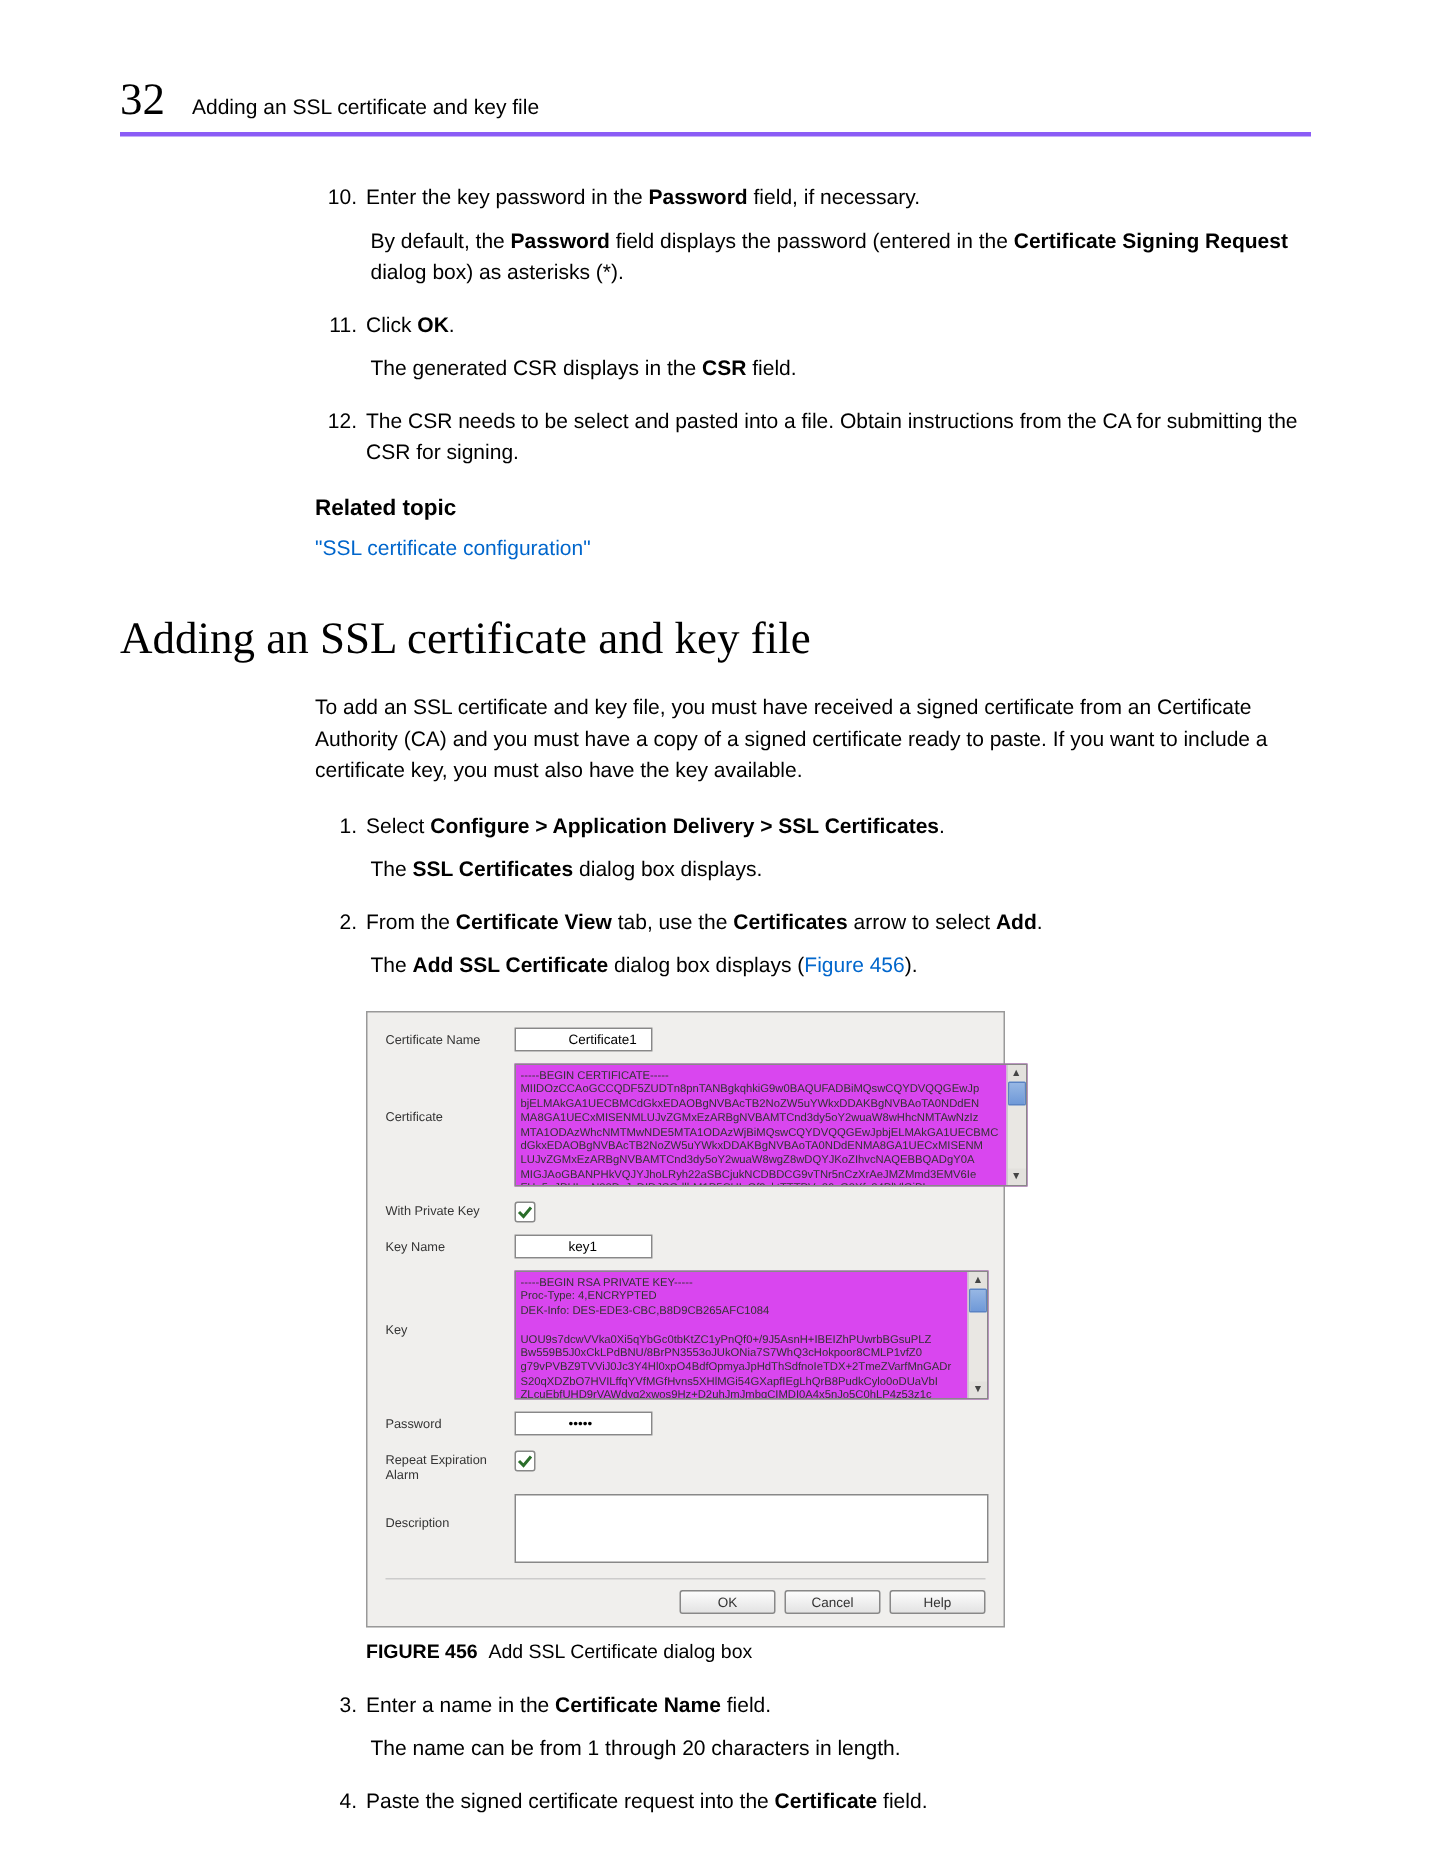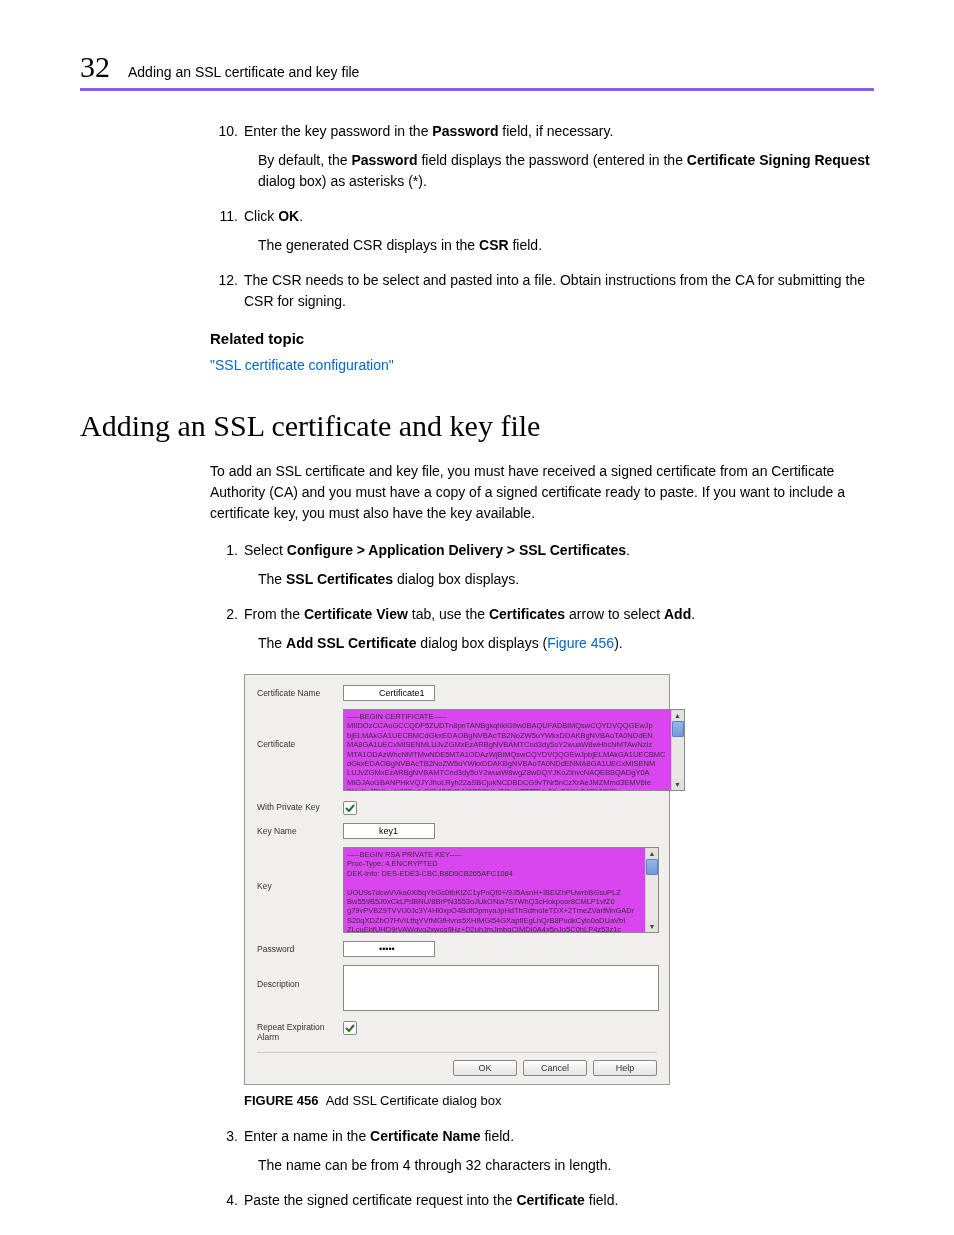--- a/index.html
+++ b/index.html
@@ -38,21 +38,21 @@
   .step-num {
     width: 28px;
     flex: 0 0 28px;
     text-align: right;
     padding-right: 6px;
   }
   .step-text {
     flex: 1;
   }
   .sub-text {
-    margin-left: 48px;
+    margin-left: 37px;
     margin-bottom: 14px;
     line-height: 1.5;
   }
   .bold { font-weight: bold; }
   .related-topic-heading {
     font-weight: bold;
     font-size: 15px;
     margin-top: 18px;
     margin-bottom: 10px;
   }
@@ -304,53 +304,53 @@
             <div class="sb-btn">▼</div>
           </div>
         </div>
       </div>
     </div>
     <div class="drow">
       <div class="dlabel">Password</div>
       <div class="dfield"><input class="tinput short" value="•••••" style=""></div>
     </div>
     <div class="drow">
-      <div class="dlabel" style="padding-top:14px;">Description</div>
-      <div class="dfield">
-          <div class="desc-area"></div>
-        </div>
-    </div>
-    <div class="drow">
       <div class="dlabel">Repeat Expiration Alarm</div>
       <div class="dfield">
         <span class="checkbox">
             <svg viewBox="0 0 10 10">
               <path d="M1 5 L4 8 L9 2" stroke="#2a6e2a" stroke-width="2" fill="none"></path>
             </svg>
           </span>
       </div>
     </div>
+    <div class="drow">
+      <div class="dlabel" style="padding-top:14px;">Description</div>
+      <div class="dfield">
+          <div class="desc-area"></div>
+        </div>
+    </div>
     <div class="btnrow">
       <div class="dbtn">OK</div>
       <div class="dbtn">Cancel</div>
       <div class="dbtn">Help</div>
     </div>
   </div>
 
   <div class="figure-caption">
     <span class="fig-label">FIGURE 456</span>&nbsp;&nbsp;<span>Add SSL Certificate dialog box</span>
   </div>
 
   <div class="step">
     <div class="step-num">3.</div>
     <div class="step-text">
       <span>Enter a name in the </span><span class="bold">Certificate Name</span><span> field.</span>
     </div>
   </div>
-  <div class="sub-text">The name can be from 4 through 32 characters in length.</div>
+  <div class="sub-text">The name can be from 1 through 20 characters in length.</div>
 
   <div class="step">
     <div class="step-num">4.</div>
     <div class="step-text">
       <span>Paste the signed certificate request into the </span><span class="bold">Certificate</span><span> field.</span>
     </div>
   </div>
 
 </div>
 

